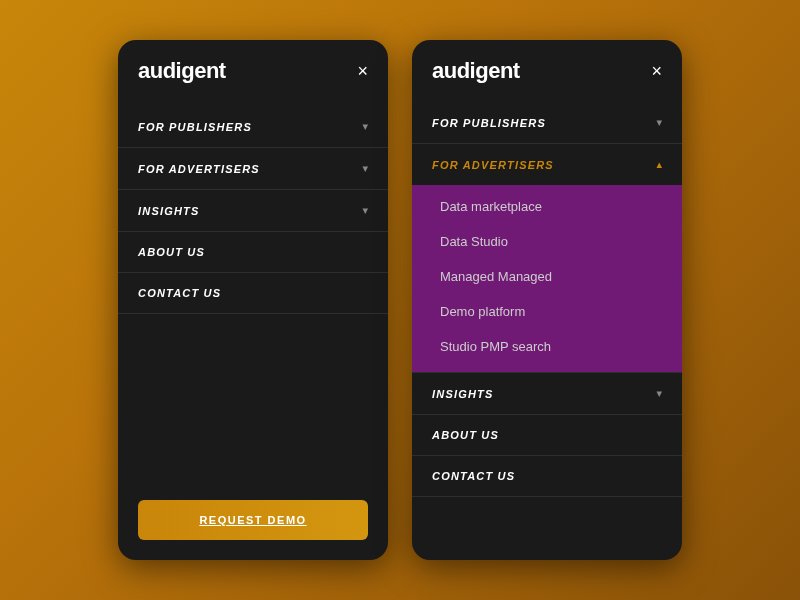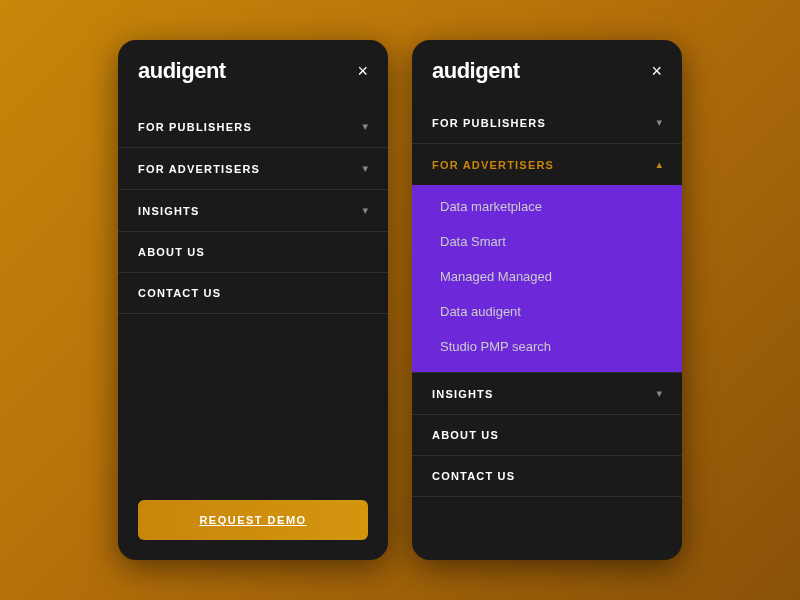--- a/index.html
+++ b/index.html
@@ -65,37 +65,38 @@
       border-bottom: 1px solid #2e2e2e;
       cursor: pointer;
     }
 
     .nav-item-label {
       color: #ffffff;
       font-size: 11px;
       font-weight: 700;
       letter-spacing: 1.2px;
       text-transform: uppercase;
+      font-style: italic;
     }
 
     .nav-item-label.active {
       color: #c8860a;
     }
 
     .chevron-icon {
       color: #888;
       font-size: 11px;
     }
 
     .chevron-icon.up {
       color: #c8860a;
     }
 
     .submenu {
-      background: #6d28d9;
+      background: #701a75;
       padding: 4px 0 8px 0;
     }
 
     .submenu-item {
       padding: 10px 28px;
       color: #cccccc;
       font-size: 13px;
       cursor: pointer;
     }
 
@@ -175,23 +176,23 @@
       <span class="chevron-icon">▾</span>
     </div>
 
     <div class="nav-item" style="border-bottom:none;">
       <span class="nav-item-label active">For Advertisers</span>
       <span class="chevron-icon up">▴</span>
     </div>
 
     <div class="submenu">
       <div class="submenu-item">Data marketplace</div>
-      <div class="submenu-item">Data Smart</div>
+      <div class="submenu-item">Data Studio</div>
       <div class="submenu-item">Managed Managed</div>
-      <div class="submenu-item">Data audigent</div>
+      <div class="submenu-item">Demo platform</div>
       <div class="submenu-item">Studio PMP search</div>
     </div>
 
     <div class="nav-item" style="border-top:1px solid #2e2e2e;">
       <span class="nav-item-label">Insights</span>
       <span class="chevron-icon">▾</span>
     </div>
 
     <div class="nav-item">
       <span class="nav-item-label">About Us</span>

